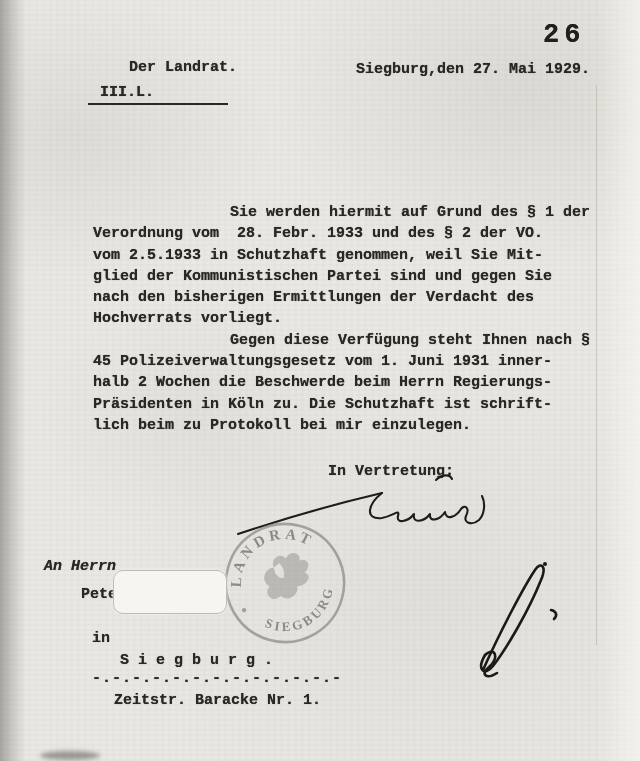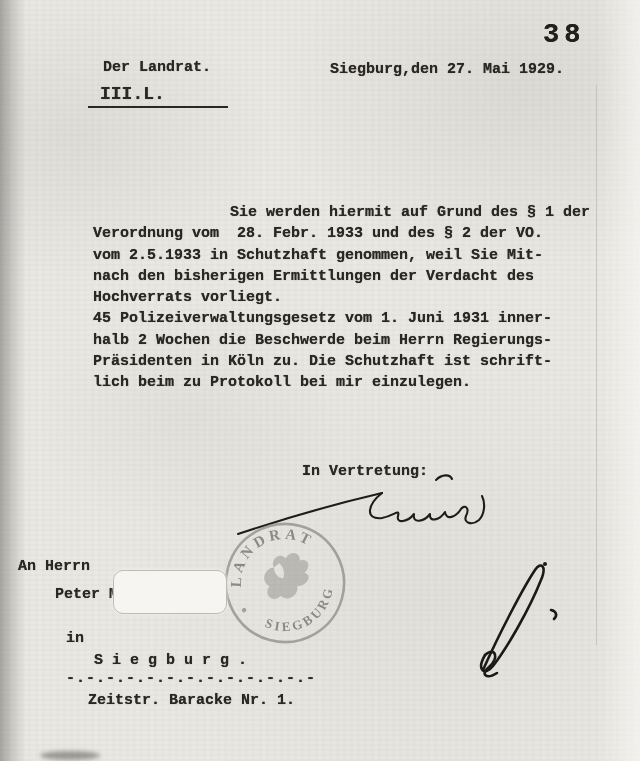--- a/index.html
+++ b/index.html
@@ -36,31 +36,32 @@
     position: absolute; left: 40px; top: 751px; width: 60px; height: 9px;
     background: rgba(60,60,56,0.45); border-radius: 50%; filter: blur(2px);
   }
   .t {
     position: absolute;
     white-space: pre;
     font-size: 15px;
     line-height: 21px;
     letter-spacing: 0px;
     text-shadow: 0 0 0.7px rgba(43,40,35,0.85);
+    margin-left: 26px;
   }
   .page-number {
     position: absolute; left: 543px; top: 20px;
     font-size: 27px; letter-spacing: 5px;
     color: #22201c; text-shadow: 0 0 0.6px rgba(30,28,24,0.9);
   }
   .reference {
     position: absolute; left: 88px; top: 84px; width: 128px;
     border-bottom: 2.5px solid #2b2823;
     padding: 0 0 2px 12px;
-    font-size: 18px; white-space: pre;
+    font-size: 15px; white-space: pre;
     text-shadow: 0 0 0.7px rgba(43,40,35,0.85);
   }
   .body-block {
     position: absolute; left: 93px; top: 184px; width: 480px; margin-top: 18px;
   }
   .body-line { white-space: pre; font-size: 15px; line-height: 21.3px; text-shadow: 0 0 0.7px rgba(43,40,35,0.85); }
   .body-line.indent { text-indent: 137px; }
   .sig-svg, .paraph-svg, .stamp-svg { position: absolute; }
   .stamp-wrap {
     position: absolute; left: 220px; top: 518px; width: 130px; height: 130px;
@@ -79,32 +80,34 @@
 </head>
 <body>
 
 <div class="scan">
 
   <div class="edge-left"></div>
   <div class="edge-right"></div>
   <div class="edge-line"></div>
   <div class="smudge"></div>
 
-  <div class="page-number">38</div>
+  <div class="page-number">26</div>
 
   <div class="t" style="left:103px; top:57px;">Der Landrat.</div>
   <div class="t" style="left:330px; top:59px;">Siegburg,den 27. Mai 1929.</div>
   <div class="reference">III.L.</div>
 
   <div class="body-block">
     <div class="body-line indent">Sie werden hiermit auf Grund des § 1 der</div>
     <div class="body-line">Verordnung vom  28. Febr. 1933 und des § 2 der VO.</div>
     <div class="body-line">vom 2.5.1933 in Schutzhaft genommen, weil Sie Mit-</div>
+    <div class="body-line">glied der Kommunistischen Partei sind und gegen Sie</div>
     <div class="body-line">nach den bisherigen Ermittlungen der Verdacht des</div>
     <div class="body-line">Hochverrats vorliegt.</div>
+    <div class="body-line indent">Gegen diese Verfügung steht Ihnen nach §</div>
     <div class="body-line">45 Polizeiverwaltungsgesetz vom 1. Juni 1931 inner-</div>
     <div class="body-line">halb 2 Wochen die Beschwerde beim Herrn Regierungs-</div>
     <div class="body-line">Präsidenten in Köln zu. Die Schutzhaft ist schrift-</div>
     <div class="body-line">lich beim zu Protokoll bei mir einzulegen.</div>
   </div>
 
   <div class="t" style="left:302px; top:461px;">In Vertretung:</div>
 
   <svg class="sig-svg" style="left:232px; top:470px;" width="258" height="88" viewBox="0 0 258 88">
     <g fill="none" stroke="#1f1d1a" stroke-width="2.1" stroke-linecap="round" stroke-linejoin="round">
@@ -126,21 +129,21 @@
       </text>
       <text class="stamp-text" style="font-size:13px; letter-spacing:3px;">
         <textPath href="#arcBottom" startOffset="50%" text-anchor="middle">SIEGBURG</textPath>
       </text>
       <circle cx="16" cy="68" r="2.2" fill="#85847e" opacity="0.8"></circle>
       <path d="M50,60 C44,50 56,42 63,46 C64,37 76,35 78,44 C86,39 94,46 89,53 C98,55 96,64 87,66 C93,72 83,79 74,74 C71,83 57,83 55,74 C44,77 40,64 50,60 Z
                M63,46 C60,52 62,58 66,60 C70,56 72,50 70,45 Z" fill="#92918b" opacity="0.6"></path>
     </svg>
   </div>
 
-  <div class="t" style="left:18px; top:556px;">An Herrn</div>
+  <div class="t" style="left:18px; top:556px;font-style:italic;">An Herrn</div>
   <div class="t" style="left:55px; top:584px;">Peter M</div>
   <div class="redaction"></div>
 
   <svg class="paraph-svg" style="left:455px; top:558px;" width="112" height="122" viewBox="0 0 112 122">
     <g fill="none" stroke="#1c1a17" stroke-width="2.6" stroke-linecap="round" stroke-linejoin="round">
       <path d="M28,112 C44,76 68,30 80,12 C86,3 92,8 86,22 C74,52 52,90 38,108 C30,118 21,113 30,97"></path>
       <path d="M30,97 C40,88 45,100 34,109 C25,116 31,122 42,115"></path>
       <path d="M96,52 C101,53 103,57 99,61"></path>
     </g>
     <circle cx="90" cy="6" r="2" fill="#1c1a17"></circle>

